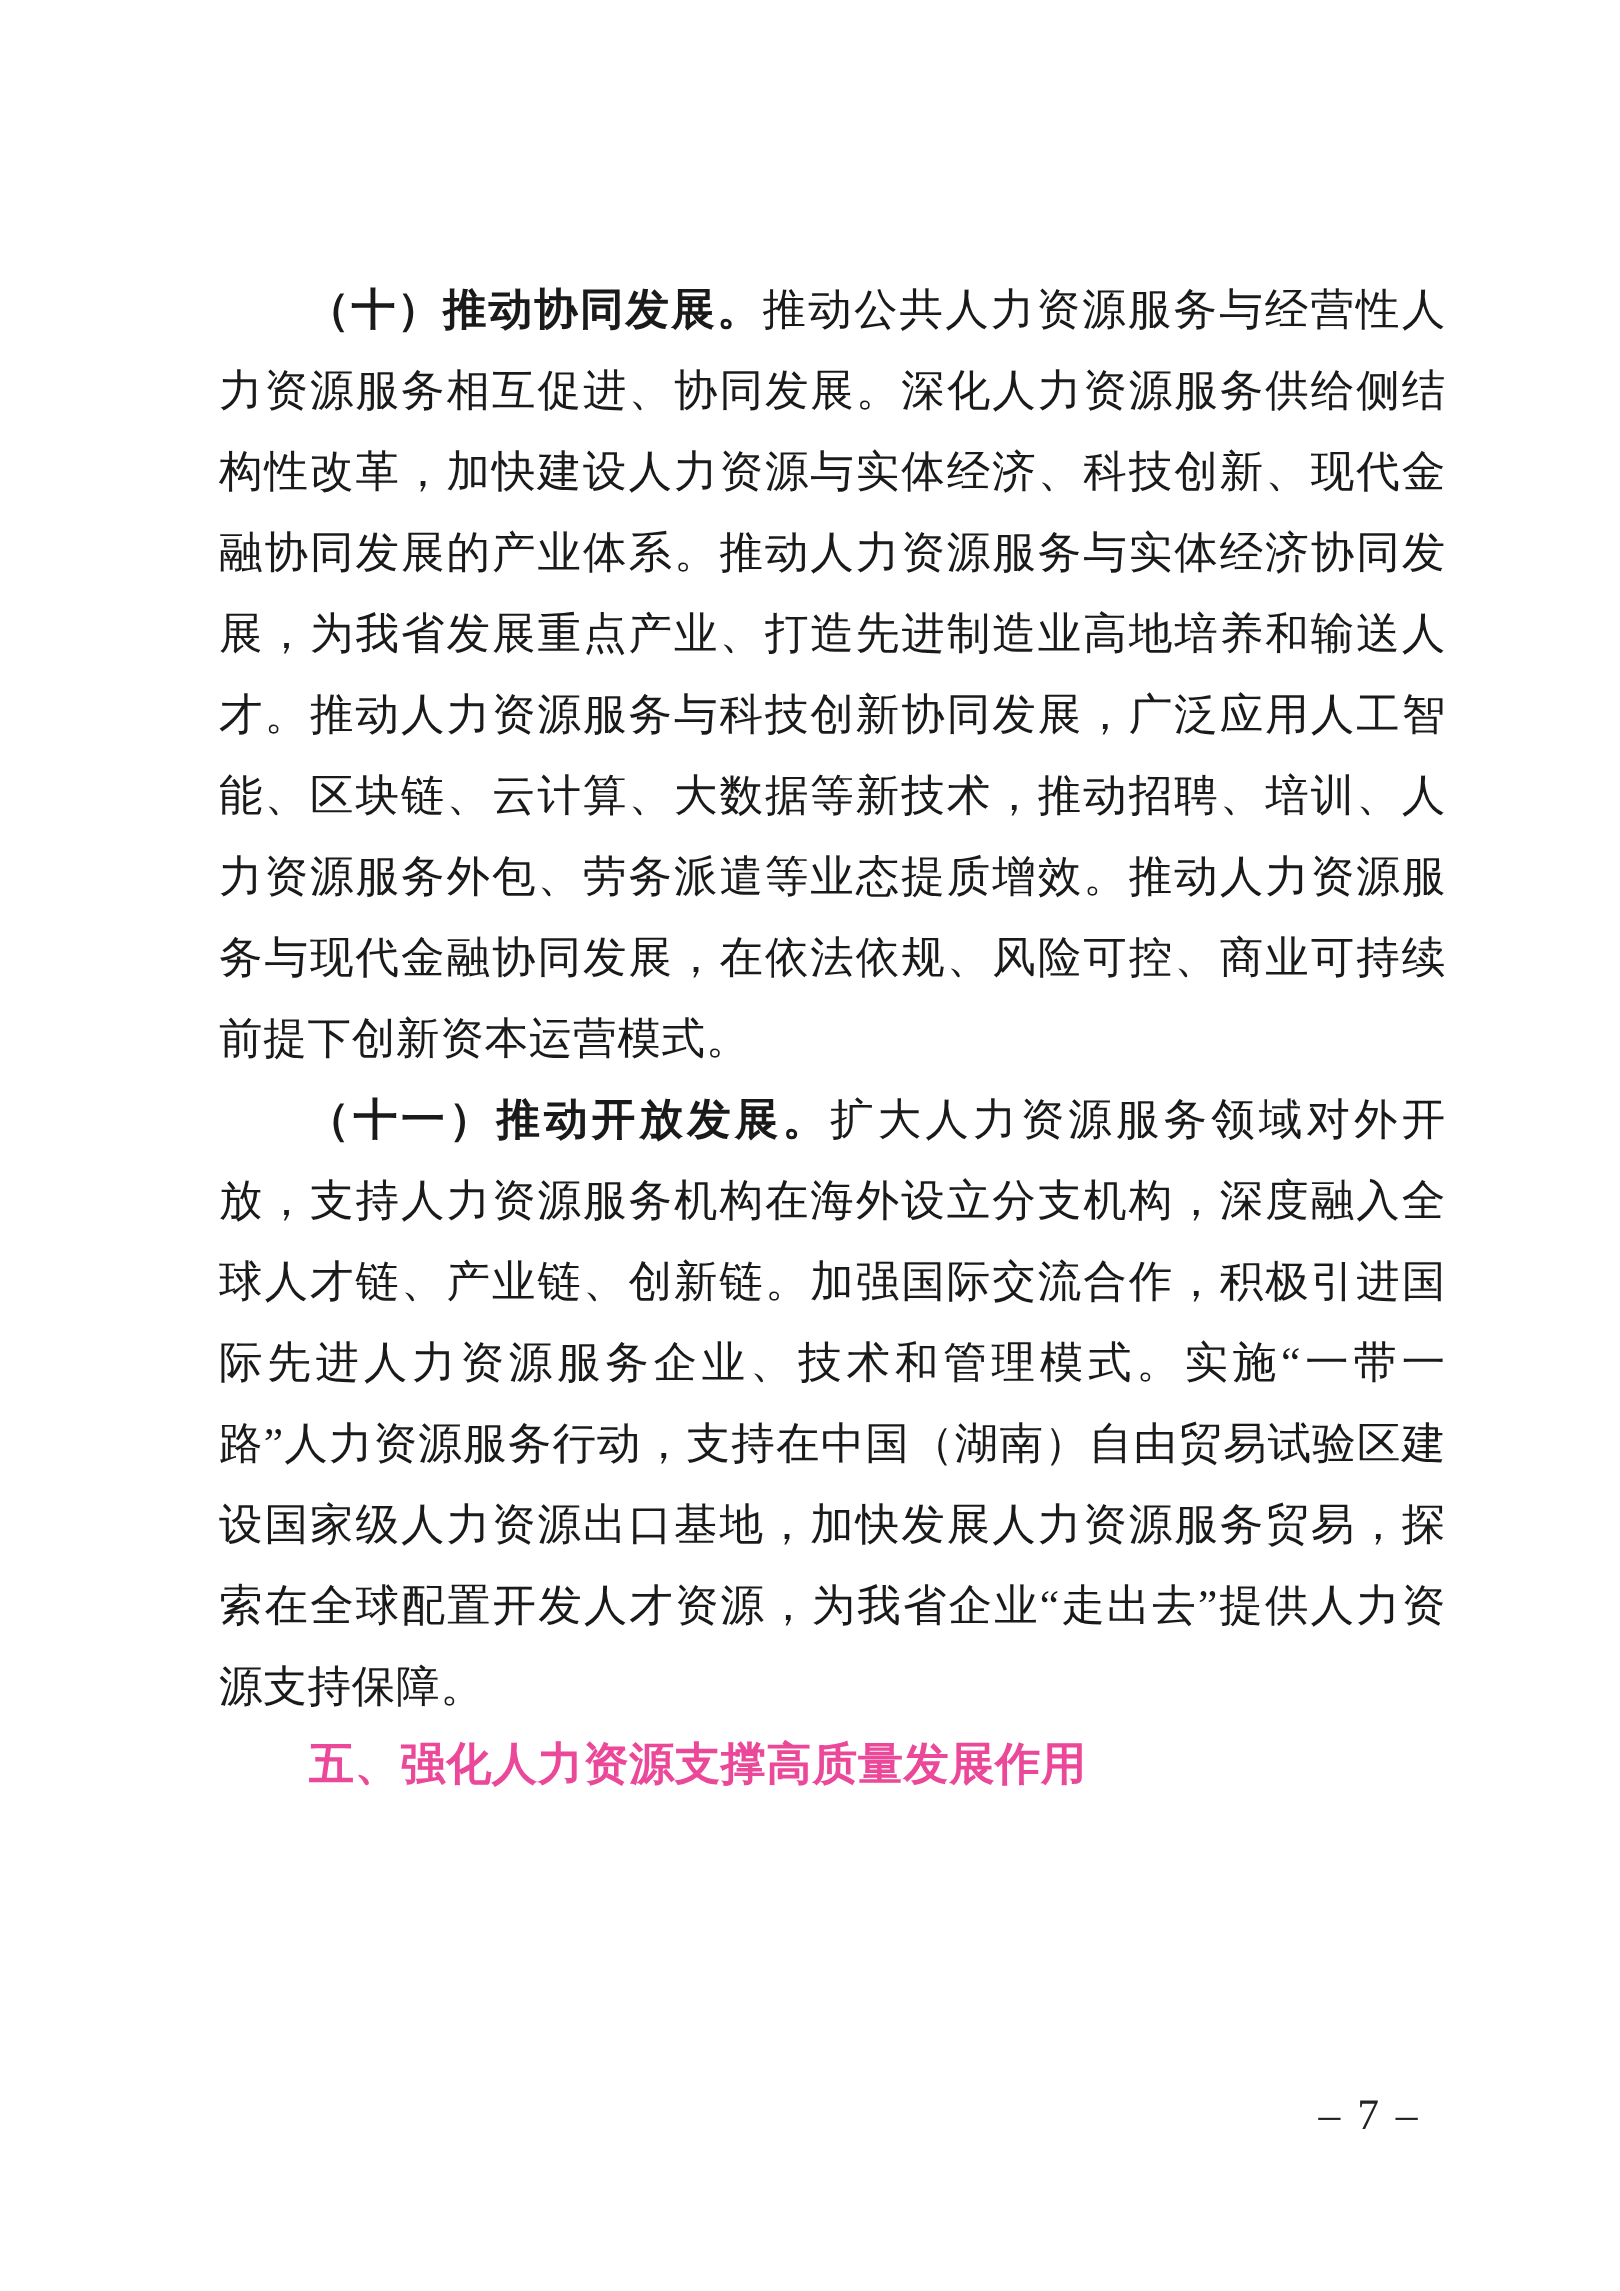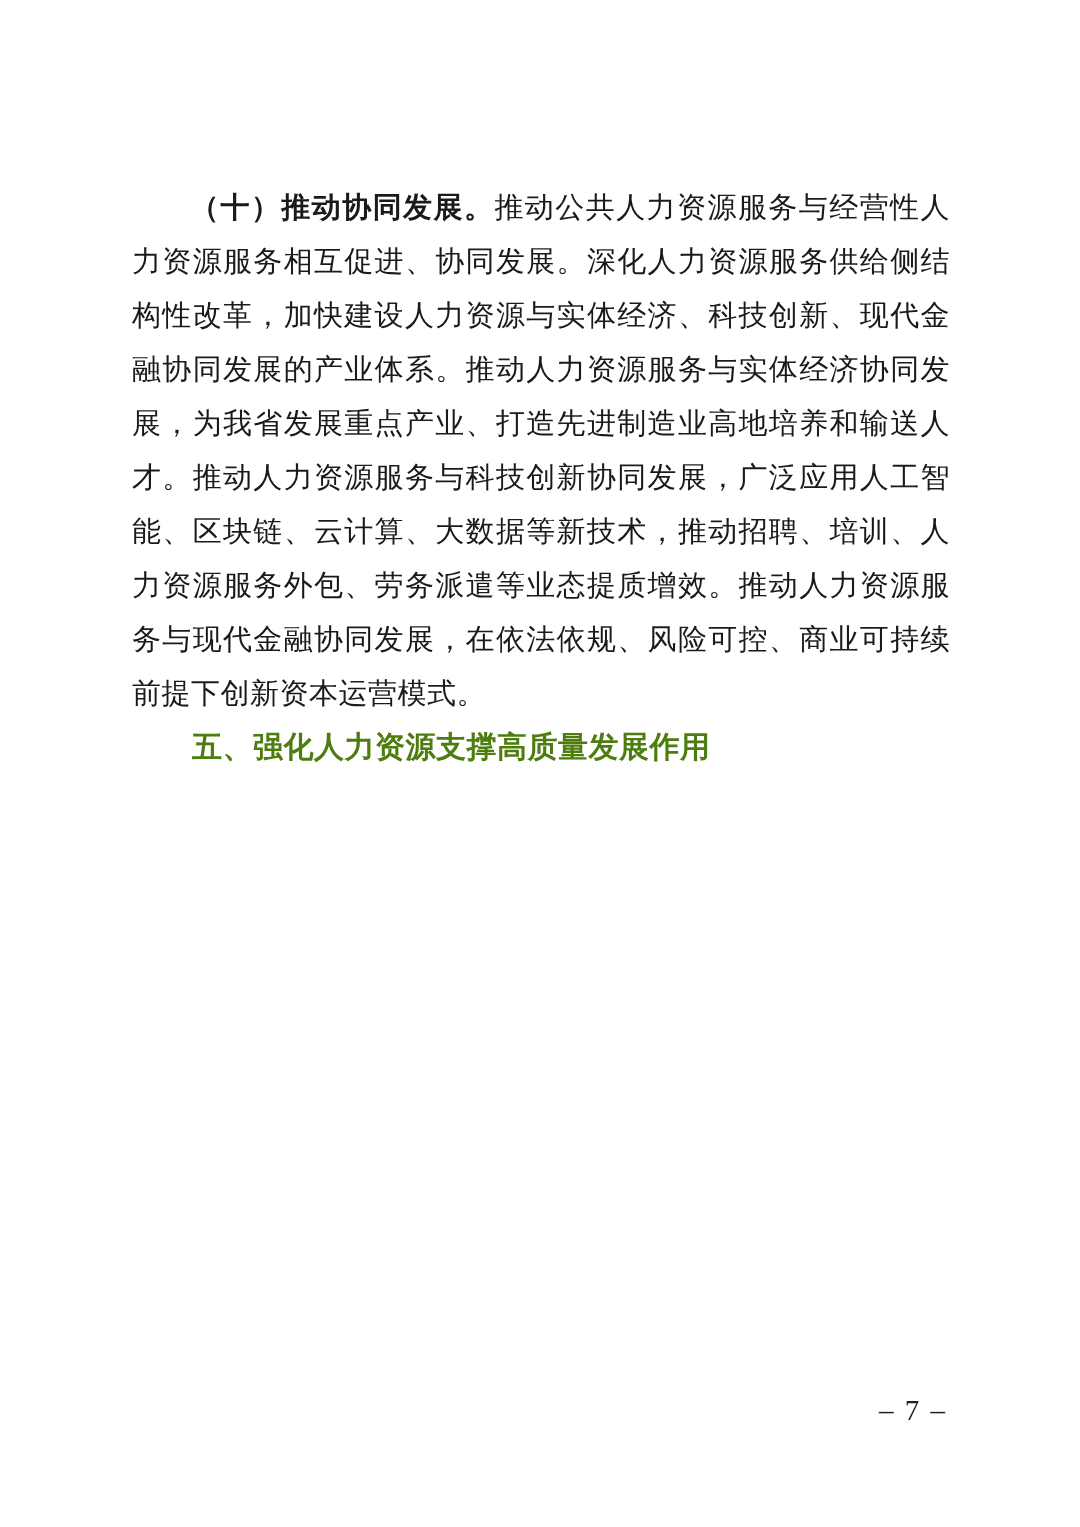--- a/index.html
+++ b/index.html
@@ -15,65 +15,66 @@
       font-family: "Liberation Serif", "DejaVu Serif", serif;
       color: #1a1a1a;
     }
     .page {
       position: absolute;
       inset: 0;
       background: #ffffff;
     }
     .body-text {
       position: absolute;
-      left: 132px;
+      left: 146px;
       top: 180px;
       width: 818px;
       font-size: 29px;
       line-height: 54px;
       text-align: justify;
       letter-spacing: 0.5px;
     }
     .para {
       margin: 0;
       text-indent: 2em;
     }
     .para .lead {
       font-weight: 700;
     }
     .para-continued {
       text-align-last: justify;
     }
     .heading {
       margin: 0;
       text-indent: 2em;
-      font-family: Liberation Sans, sans-serif;
+      font-family: Liberation Mono, monospace;
       font-weight: 700;
       font-size: 30px;
       line-height: 54px;
-      color: #4d7c0f;
+      color: #ec4899;
     }
     .page-number {
       position: absolute;
       top: 1390px;
       right: 133px;
       font-size: 29px;
       line-height: 40px;
       letter-spacing: 2px;
       color: #222222;
     }
   </style>
 </head>
 <body>
 
 <div class="page">
   <main class="body-text">
 
     <p class="para"><span class="lead">（十）推动协同发展。</span><span>推动公共人力资源服务与经营性人力资源服务相互促进、协同发展。深化人力资源服务供给侧结构性改革，加快建设人力资源与实体经济、科技创新、现代金融协同发展的产业体系。推动人力资源服务与实体经济协同发展，为我省发展重点产业、打造先进制造业高地培养和输送人才。推动人力资源服务与科技创新协同发展，广泛应用人工智能、区块链、云计算、大数据等新技术，推动招聘、培训、人力资源服务外包、劳务派遣等业态提质增效。推动人力资源服务与现代金融协同发展，在依法依规、风险可控、商业可持续前提下创新资本运营模式。</span></p>
 
+    <p class="para"><span class="lead">（十一）推动开放发展。</span><span>扩大人力资源服务领域对外开放，支持人力资源服务机构在海外设立分支机构，深度融入全球人才链、产业链、创新链。加强国际交流合作，积极引进国际先进人力资源服务企业、技术和管理模式。实施“一带一路”人力资源服务行动，支持在中国（湖南）自由贸易试验区建设国家级人力资源出口基地，加快发展人力资源服务贸易，探索在全球配置开发人才资源，为我省企业“走出去”提供人力资源支持保障。</span></p>
 
     <h2 class="heading">五、强化人力资源支撑高质量发展作用</h2>
 
 
   </main>
 
   <div class="page-number">– 7 –</div>
 </div>
 
 </body></html>

